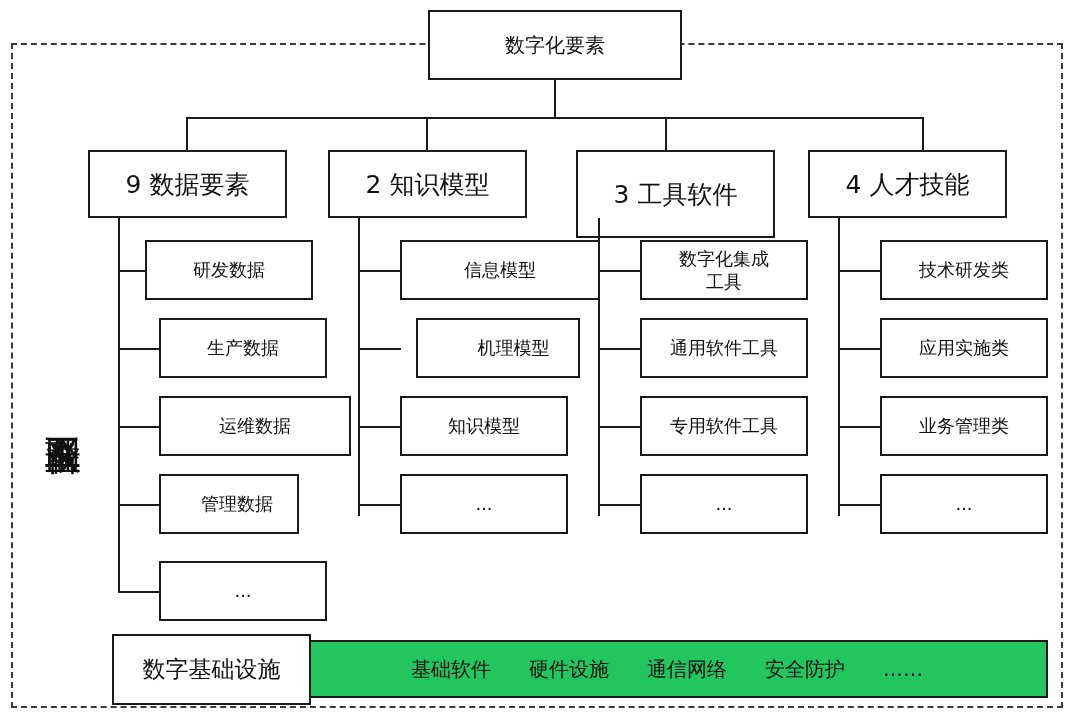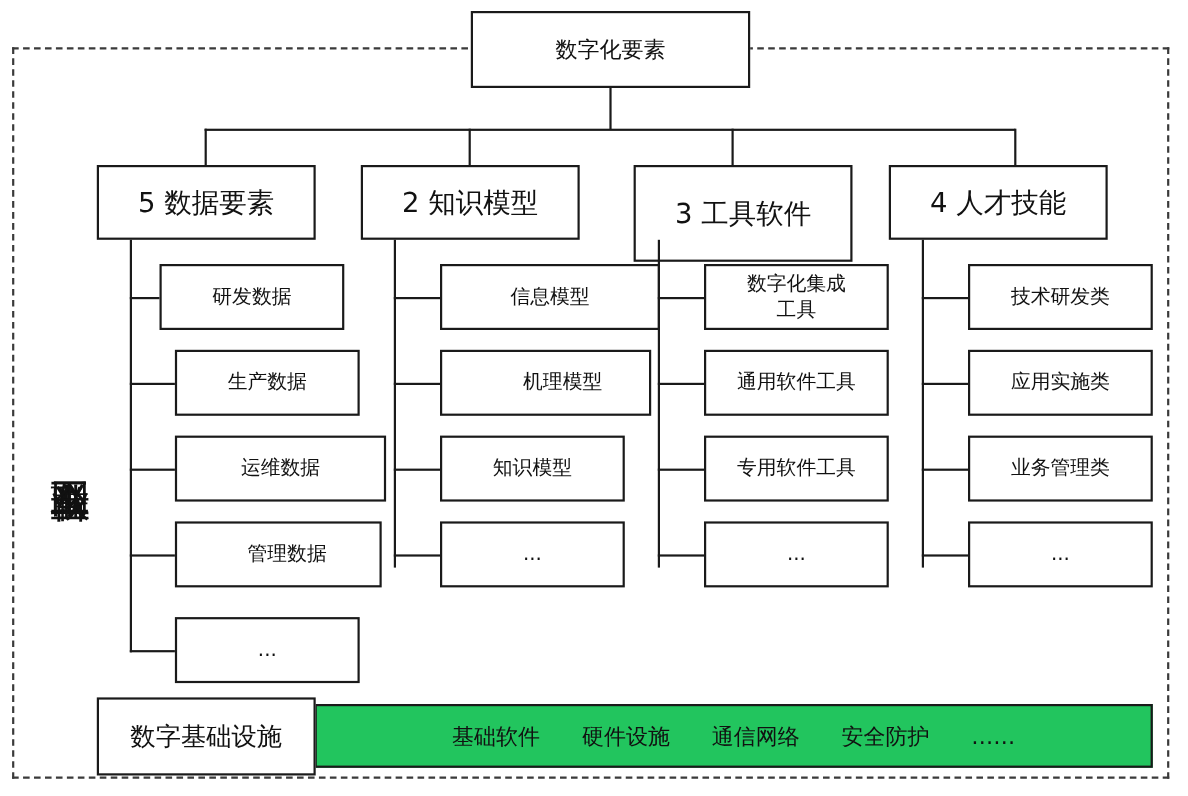--- a/index.html
+++ b/index.html
@@ -29,21 +29,21 @@
   .box{
     position:absolute;box-sizing:border-box;
     background:#fff;border:2.5px solid #1a1a1a;
     display:flex;align-items:center;justify-content:center;
     text-align:center;color:#111;
   }
   .root-box{font-size:20px;font-weight:500;}
   .cat-box{font-size:25px;font-weight:500;}
   .leaf-box{font-size:18px;font-weight:400;line-height:1.3;}
   .leaf-box.two-line{line-height:1.28;}
-  .infra-label-box{font-size:23px;font-weight:500;}
+  .infra-label-box{font-size:23px;font-weight:500;margin-left:24px;}
   .infra-bar{
     position:absolute;box-sizing:border-box;background:#22c55e;
     border:2.5px solid #1a1a1a;display:flex;align-items:center;
     justify-content:center;
   }
   .infra-items{
     display:flex;align-items:center;gap:38px;
     font-size:20px;font-weight:400;color:#111;
   }
   .infra-items span{white-space:nowrap;}
@@ -67,43 +67,43 @@
 
   <div class="vline" style="left:554px;top:80px;height:38px;"></div>
 
   <div class="hline" style="left:186px;top:117px;width:737px;"></div>
 
   <div class="vline" style="left:186px;top:117px;height:33px;"></div>
   <div class="vline" style="left:426px;top:117px;height:33px;"></div>
   <div class="vline" style="left:665px;top:117px;height:33px;"></div>
   <div class="vline" style="left:922px;top:117px;height:33px;"></div>
 
-  <div class="box cat-box" style="left:88px;top:150px;width:199px;height:68px;">5 数据要素</div>
+  <div class="box cat-box" style="left:88px;top:150px;width:199px;height:68px;">9 数据要素</div>
   <div class="spine" style="left:118px;top:218px;height:375px;"></div>
   <div class="stub" style="left:118px;top:270px;width:43px;"></div>
   <div class="stub" style="left:118px;top:348px;width:43px;"></div>
   <div class="stub" style="left:118px;top:426px;width:43px;"></div>
   <div class="stub" style="left:118px;top:504px;width:43px;"></div>
   <div class="stub" style="left:118px;top:591px;width:43px;"></div>
 
   <div class="box leaf-box" style="left:145px;top:240px;width:168px;height:60px;">研发数据</div>
   <div class="box leaf-box" style="left:159px;top:318px;width:168px;height:60px;">生产数据</div>
   <div class="box leaf-box" style="left:159px;top:396px;width:192px;height:60px;">运维数据</div>
-  <div class="box leaf-box" style="left:159px;top:474px;width:188px;height:60px;padding-left:16px;">管理数据</div>
+  <div class="box leaf-box" style="left:159px;top:474px;width:140px;height:60px;padding-left:16px;">管理数据</div>
   <div class="box leaf-box" style="left:159px;top:561px;width:168px;height:60px;">...</div>
 
   <div class="box cat-box" style="left:328px;top:150px;width:199px;height:68px;">2 知识模型</div>
   <div class="spine" style="left:358px;top:218px;height:298px;"></div>
   <div class="stub" style="left:358px;top:270px;width:43px;"></div>
   <div class="stub" style="left:358px;top:348px;width:43px;"></div>
   <div class="stub" style="left:358px;top:426px;width:43px;"></div>
   <div class="stub" style="left:358px;top:504px;width:43px;"></div>
 
   <div class="box leaf-box" style="left:400px;top:240px;width:200px;height:60px;">信息模型</div>
-  <div class="box leaf-box" style="left:400px;top:318px;width:192px;height:60px;padding-left:31px;">机理模型</div>
+  <div class="box leaf-box" style="left:416px;top:318px;width:164px;height:60px;padding-left:31px;">机理模型</div>
   <div class="box leaf-box" style="left:400px;top:396px;width:168px;height:60px;">知识模型</div>
   <div class="box leaf-box" style="left:400px;top:474px;width:168px;height:60px;">...</div>
 
   <div class="box cat-box" style="left:576px;top:150px;width:199px;height:88px;">3 工具软件</div>
   <div class="spine" style="left:598px;top:218px;height:298px;"></div>
   <div class="stub" style="left:598px;top:270px;width:43px;"></div>
   <div class="stub" style="left:598px;top:348px;width:43px;"></div>
   <div class="stub" style="left:598px;top:426px;width:43px;"></div>
   <div class="stub" style="left:598px;top:504px;width:43px;"></div>
 

